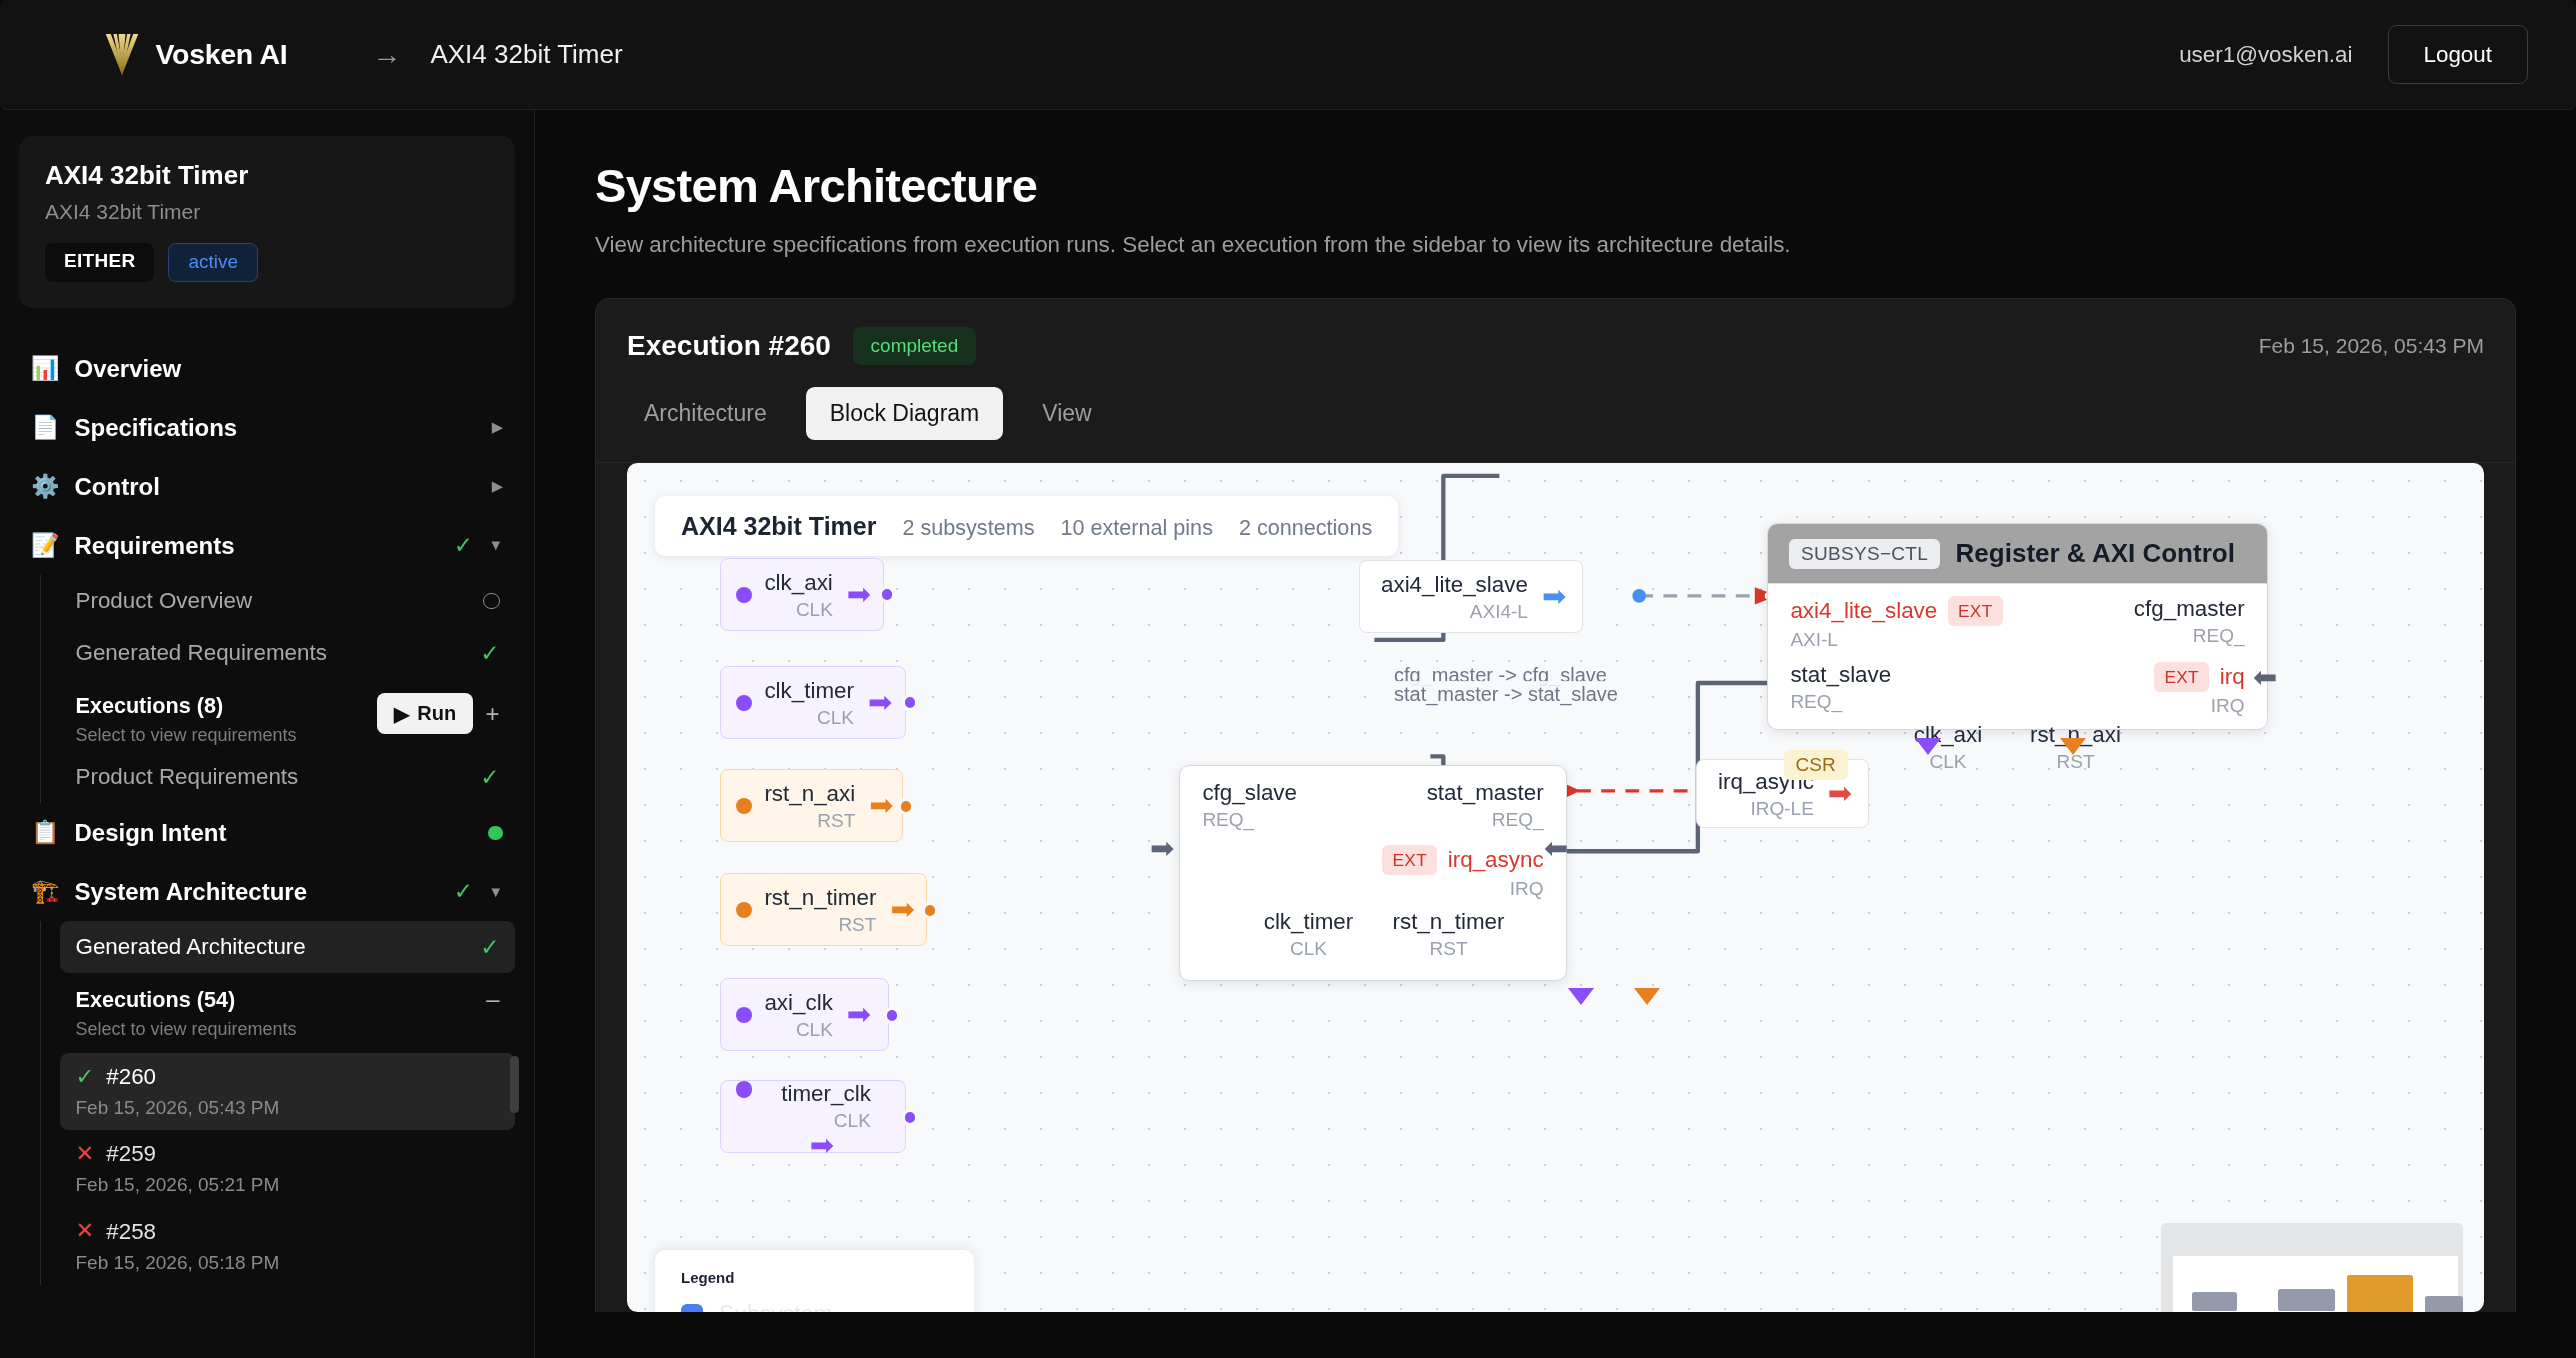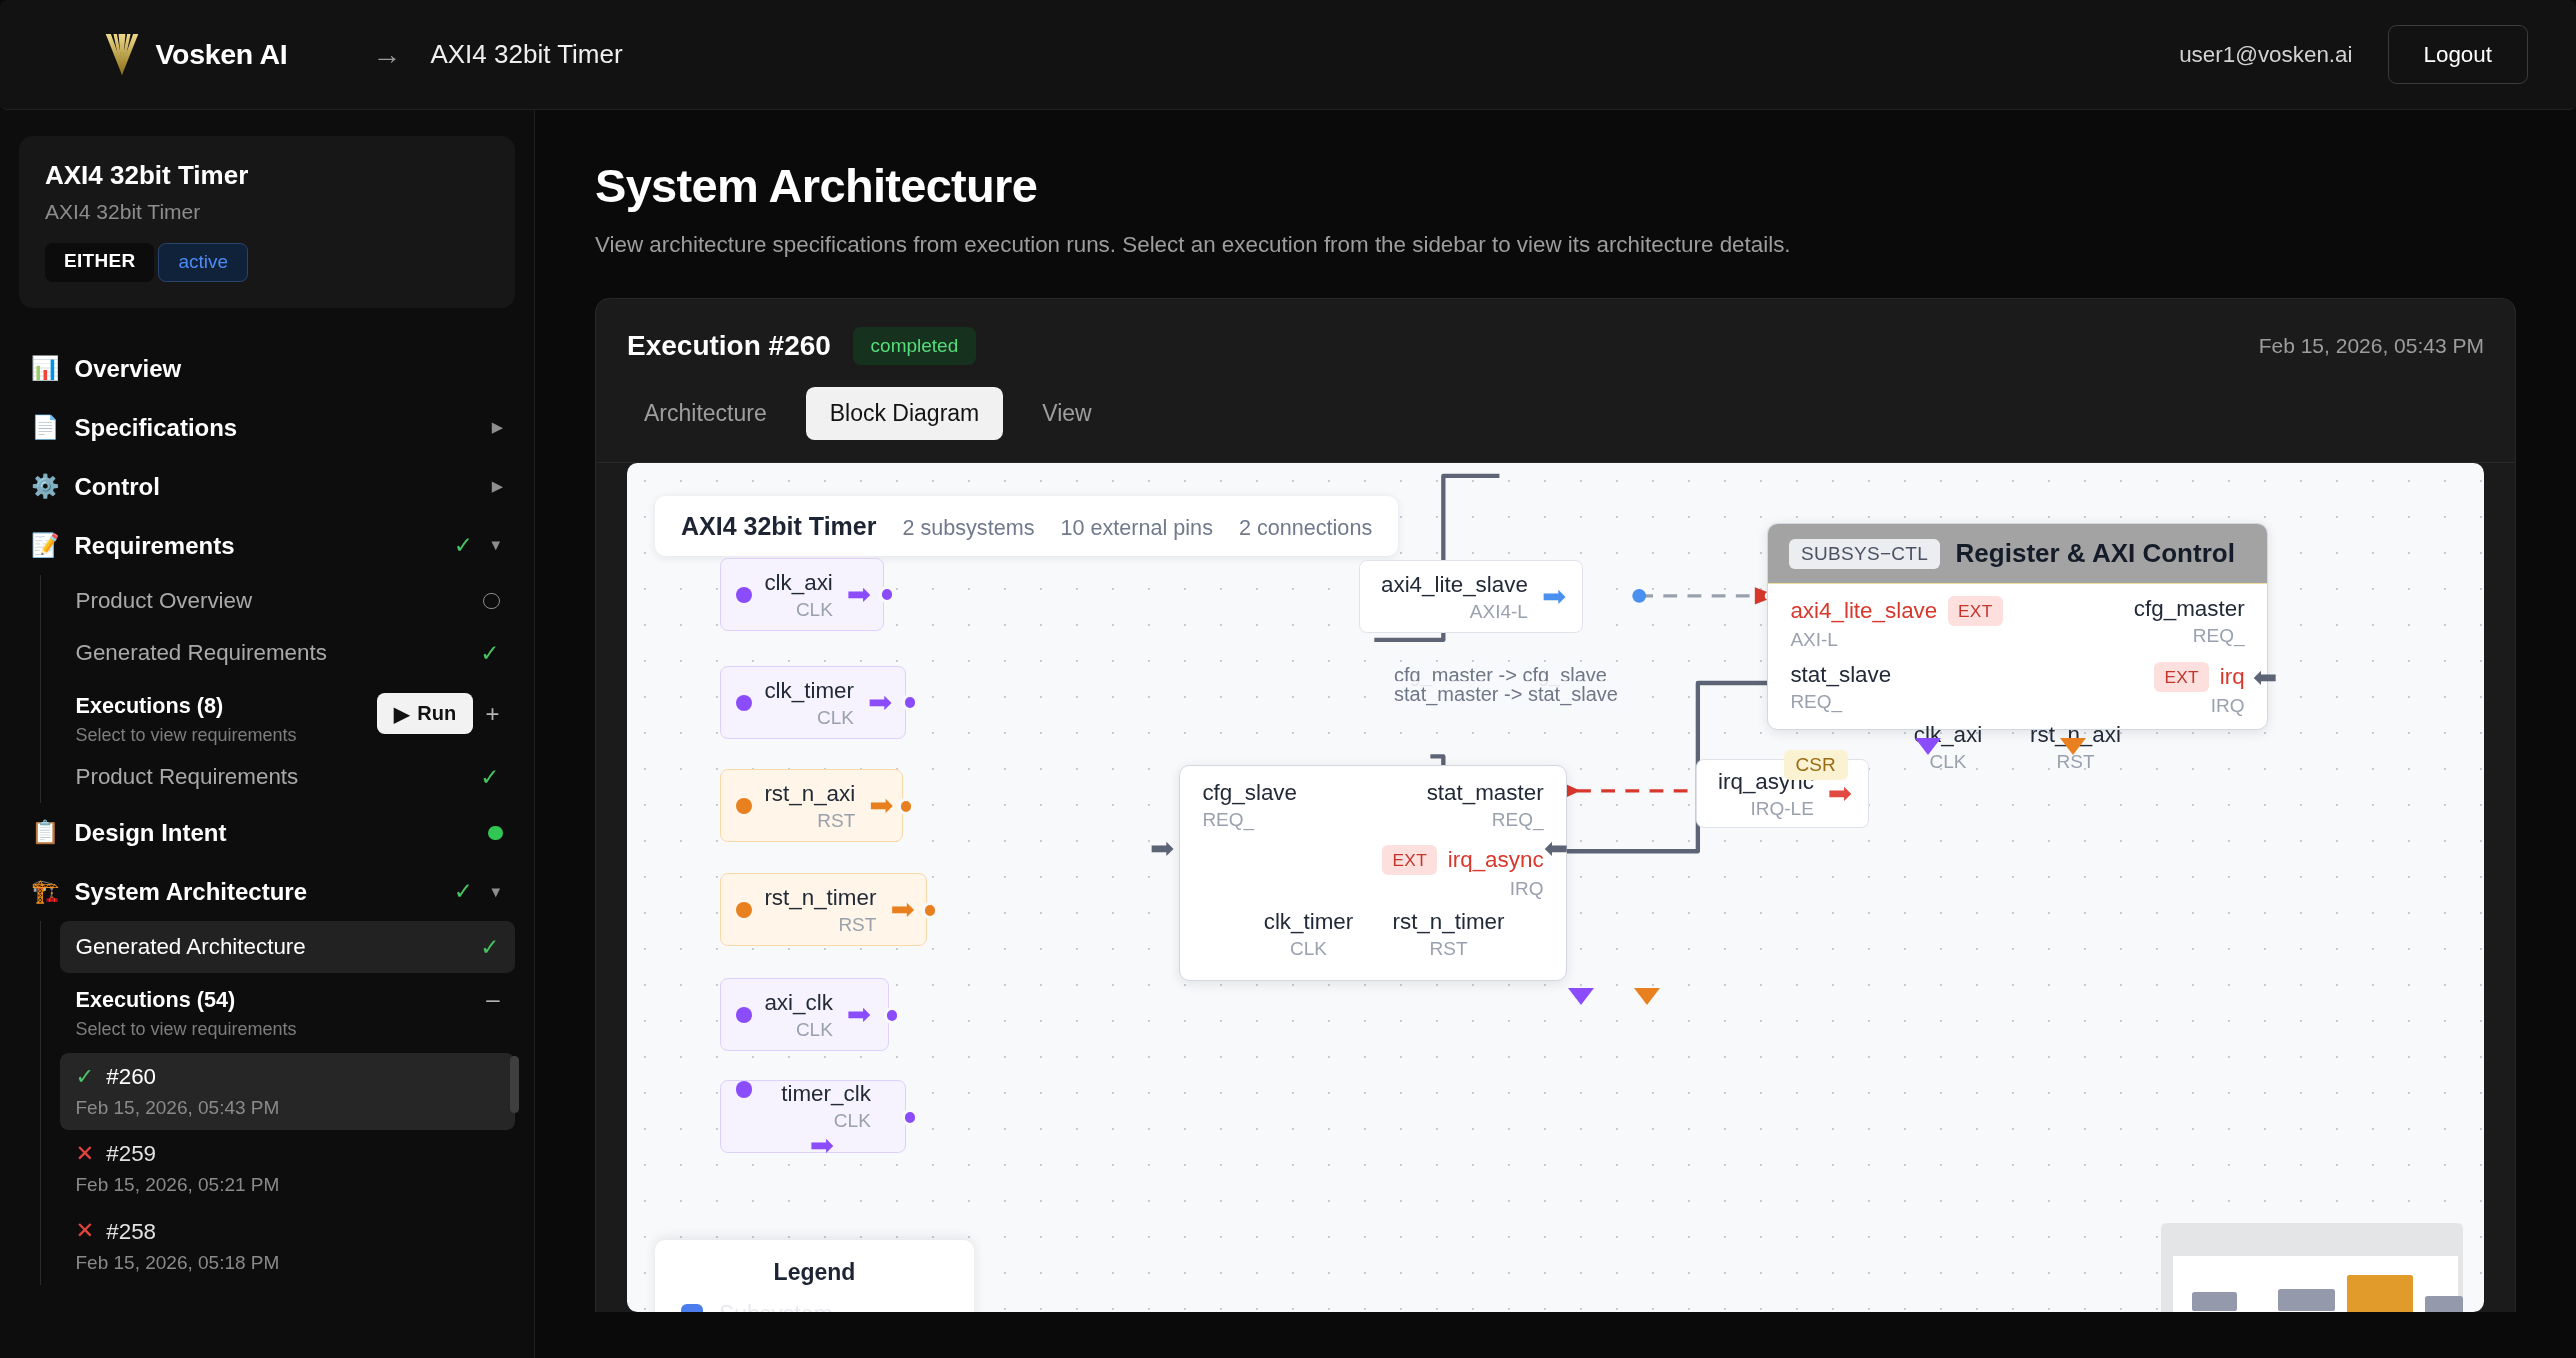--- a/index.html
+++ b/index.html
@@ -37,21 +37,21 @@
 
   
   .sidebar {
     width: 535px; min-width: 535px; background: #0d0d0d;
     border-right: 0.9px solid #212121; padding: 26px 19px 0 19px;
     overflow: hidden; position: relative;
   }
   .proj-card { background: #171717; border-radius: 14px; padding: 24px 26px 26px 26px; }
   .proj-title { font-size: 26px; font-weight: 700; color: #fff; }
   .proj-sub { font-size: 21px; color: #8d8d8d; margin-top: 8.6px; }
-  .proj-badges { display: flex; gap: 4px; margin-top: 19px; }
+  .proj-badges { display: flex; gap: 14px; margin-top: 19px; }
   .badge-either {
     background: #0c0c0c; color: #fff; font-size: 19px; font-weight: 600;
     padding: 7.8px 19px; border-radius: 7.8px; letter-spacing: 0.3px;
   }
   .badge-active {
     background: #10213a; color: #4d8bf5; border: 0.9px solid #27456f;
     font-size: 19px; padding: 7.8px 19px; border-radius: 7.8px;
   }
 
   .nav { margin-top: 31px; }
@@ -191,21 +191,21 @@
            border-right: 13px solid transparent; border-top: 17.3px solid #8b4dfb; }
   .tri-o { position: absolute; width: 0; height: 0; border-left: 13px solid transparent;
            border-right: 13px solid transparent; border-top: 17.3px solid #e8801f; }
 
   .edge-label { position: absolute; font-size: 20px; color: #6e7687;
                 background: rgba(248,249,251,.86); padding: 1.7px 7px; white-space: nowrap; }
 
   .legend { position: absolute; left: 28px; bottom: -35px; background: #fff;
             border-radius: 10.4px; padding: 19px 26px; width: 319px;
             box-shadow: 0 -1.7px 12px rgba(20,25,40,.10); }
-  .legend-title { font-size: 23px; font-weight: 700; color: #1d2433; text-align: center; }
+  .legend-title { font-size: 15px; font-weight: 700; color: #1d2433; }
   .legend-row { display: flex; align-items: center; gap: 15.5px; margin-top: 15.5px; }
   .legend-sw { width: 22.4px; height: 22.4px; border-radius: 6px; background: #4b7ded; }
   .legend-txt { font-size: 23px; color: #e8eaee; }
 
   .minimap { position: absolute; right: 21px; bottom: -22.4px; width: 302px; height: 112px;
              background: #e4e5e7; border-radius: 5.2px; overflow: hidden; }
   .mm-inner { position:absolute; left: 12px; top: 33px; right: 5.2px; bottom: 0; background: #fff; }
   .mm-b { position: absolute; background: #949aab; border-radius: 2.6px; }
   .mm-o { position: absolute; background: #e09b2a; border-radius: 2.6px; }
 </style>

